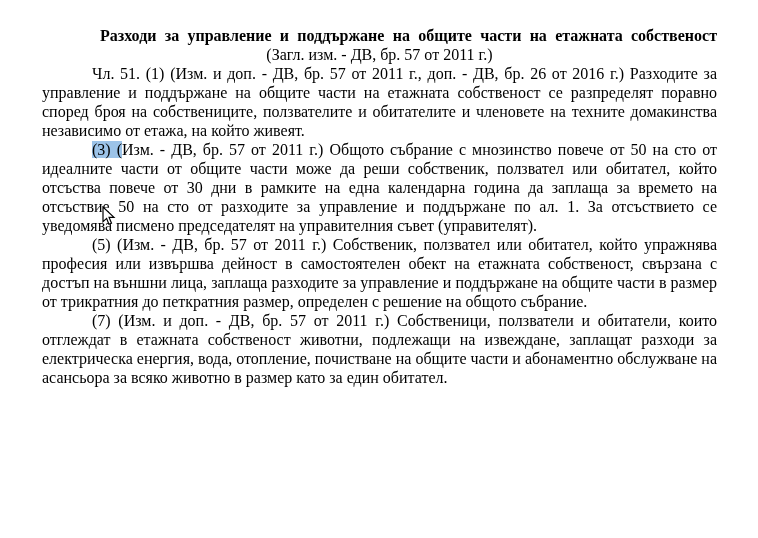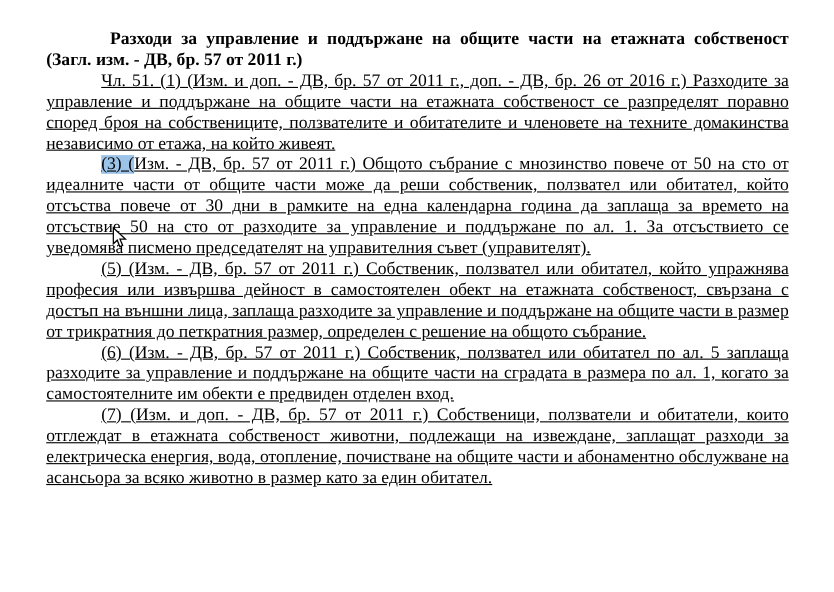--- a/index.html
+++ b/index.html
@@ -32,28 +32,27 @@
   }
   .title-main {
     margin: 0;
     font-weight: 700;
     text-indent: 58px;
     text-align: justify;
     text-align-last: justify;
   }
   .title-note {
     margin: 0;
-    font-weight: 700;
-    text-align: left;
+    font-weight: 400;
+    text-align: center;
   }
   .para {
     margin: 0;
     text-indent: 50px;
     text-align: justify;
-    text-decoration: underline;
   }
   .sel {
     background: var(--selection-color, #9cc3e8);
   }
   .cursor {
     position: absolute;
     width: 14px;
     height: 21px;
     pointer-events: none;
     z-index: 10;
@@ -70,21 +69,20 @@
     <p class="title-note">(Загл. изм. - ДВ, бр. 57 от 2011 г.)</p>
 
     <p class="para">Чл. 51. (1) (Изм. и доп. - ДВ, бр. 57 от 2011 г., доп. - ДВ, бр. 26 от 2016 г.) Разходите за управление и поддържане на общите части на етажната собственост се разпределят поравно според броя на собствениците, ползвателите и обитателите и членовете на техните домакинства независимо от етажа, на който живеят.</p>
 
 
     <p class="para"><span class="sel">(3) (</span><span>Изм. - ДВ, бр. 57 от 2011 г.) Общото събрание с мнозинство повече от 50 на сто от идеалните части от общите части може да реши собственик, ползвател или обитател, който отсъства повече от 30 дни в рамките на една календарна година да заплаща за времето на отсъствие 50 на сто от разходите за управление и поддържане по ал. 1. За отсъствието се уведомява писмено председателят на управителния съвет (управителят).</span></p>
 
 
     <p class="para">(5) (Изм. - ДВ, бр. 57 от 2011 г.) Собственик, ползвател или обитател, който упражнява професия или извършва дейност в самостоятелен обект на етажната собственост, свързана с достъп на външни лица, заплаща разходите за управление и поддържане на общите части в размер от трикратния до петкратния размер, определен с решение на общото събрание.</p>
 
-    <p class="para">(6) (Изм. - ДВ, бр. 57 от 2011 г.) Собственик, ползвател или обитател по ал. 5 заплаща разходите за управление и поддържане на общите части на сградата в размера по ал. 1, когато за самостоятелните им обекти е предвиден отделен вход.</p>
 
     <p class="para">(7) (Изм. и доп. - ДВ, бр. 57 от 2011 г.) Собственици, ползватели и обитатели, които отглеждат в етажната собственост животни, подлежащи на извеждане, заплащат разходи за електрическа енергия, вода, отопление, почистване на общите части и абонаментно обслужване на асансьора за всяко животно в размер като за един обитател.</p>
   </div>
 
   <svg class="cursor" viewBox="0 0 14 21" width="14" height="21" style="left: 102px; top: 206px;">
     <polygon points="1,1 1,15.6 4.6,12.4 6.9,18.3 9.5,17.2 7.1,11.4 12,11.4" fill="#ffffff" stroke="#000000" stroke-width="1.2" stroke-linejoin="miter"></polygon>
   </svg>
 </div>
 
 </body></html>

